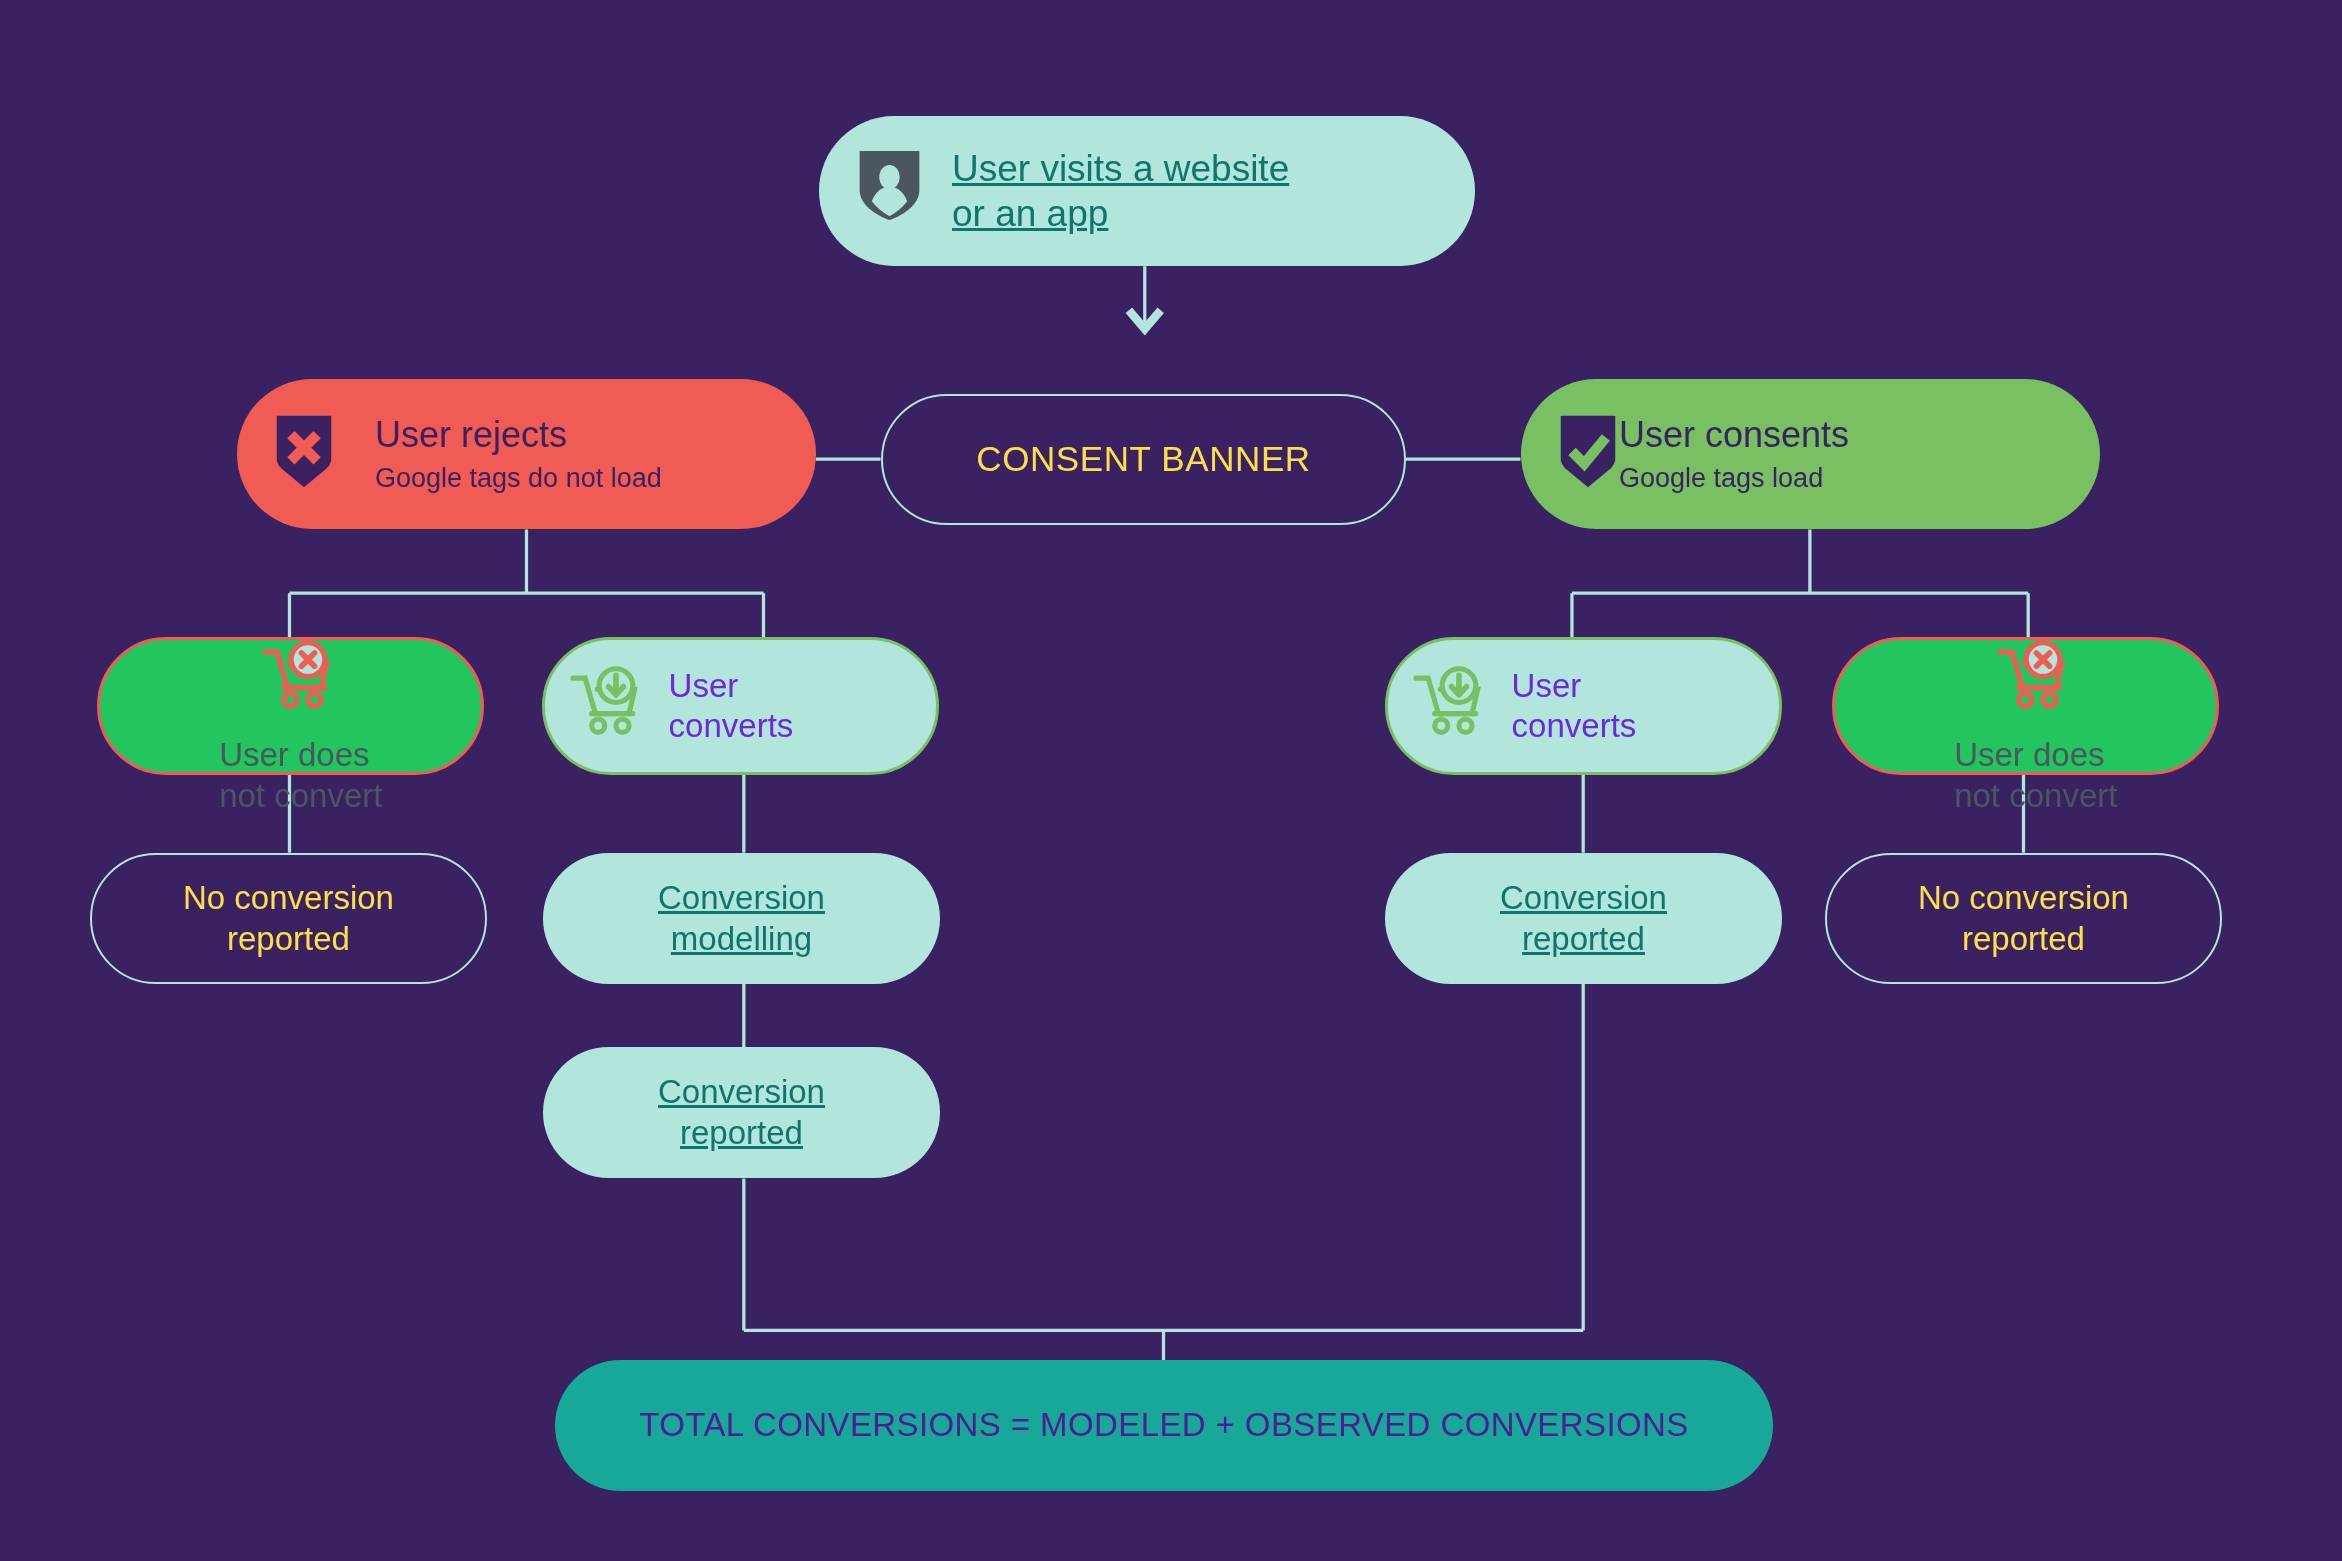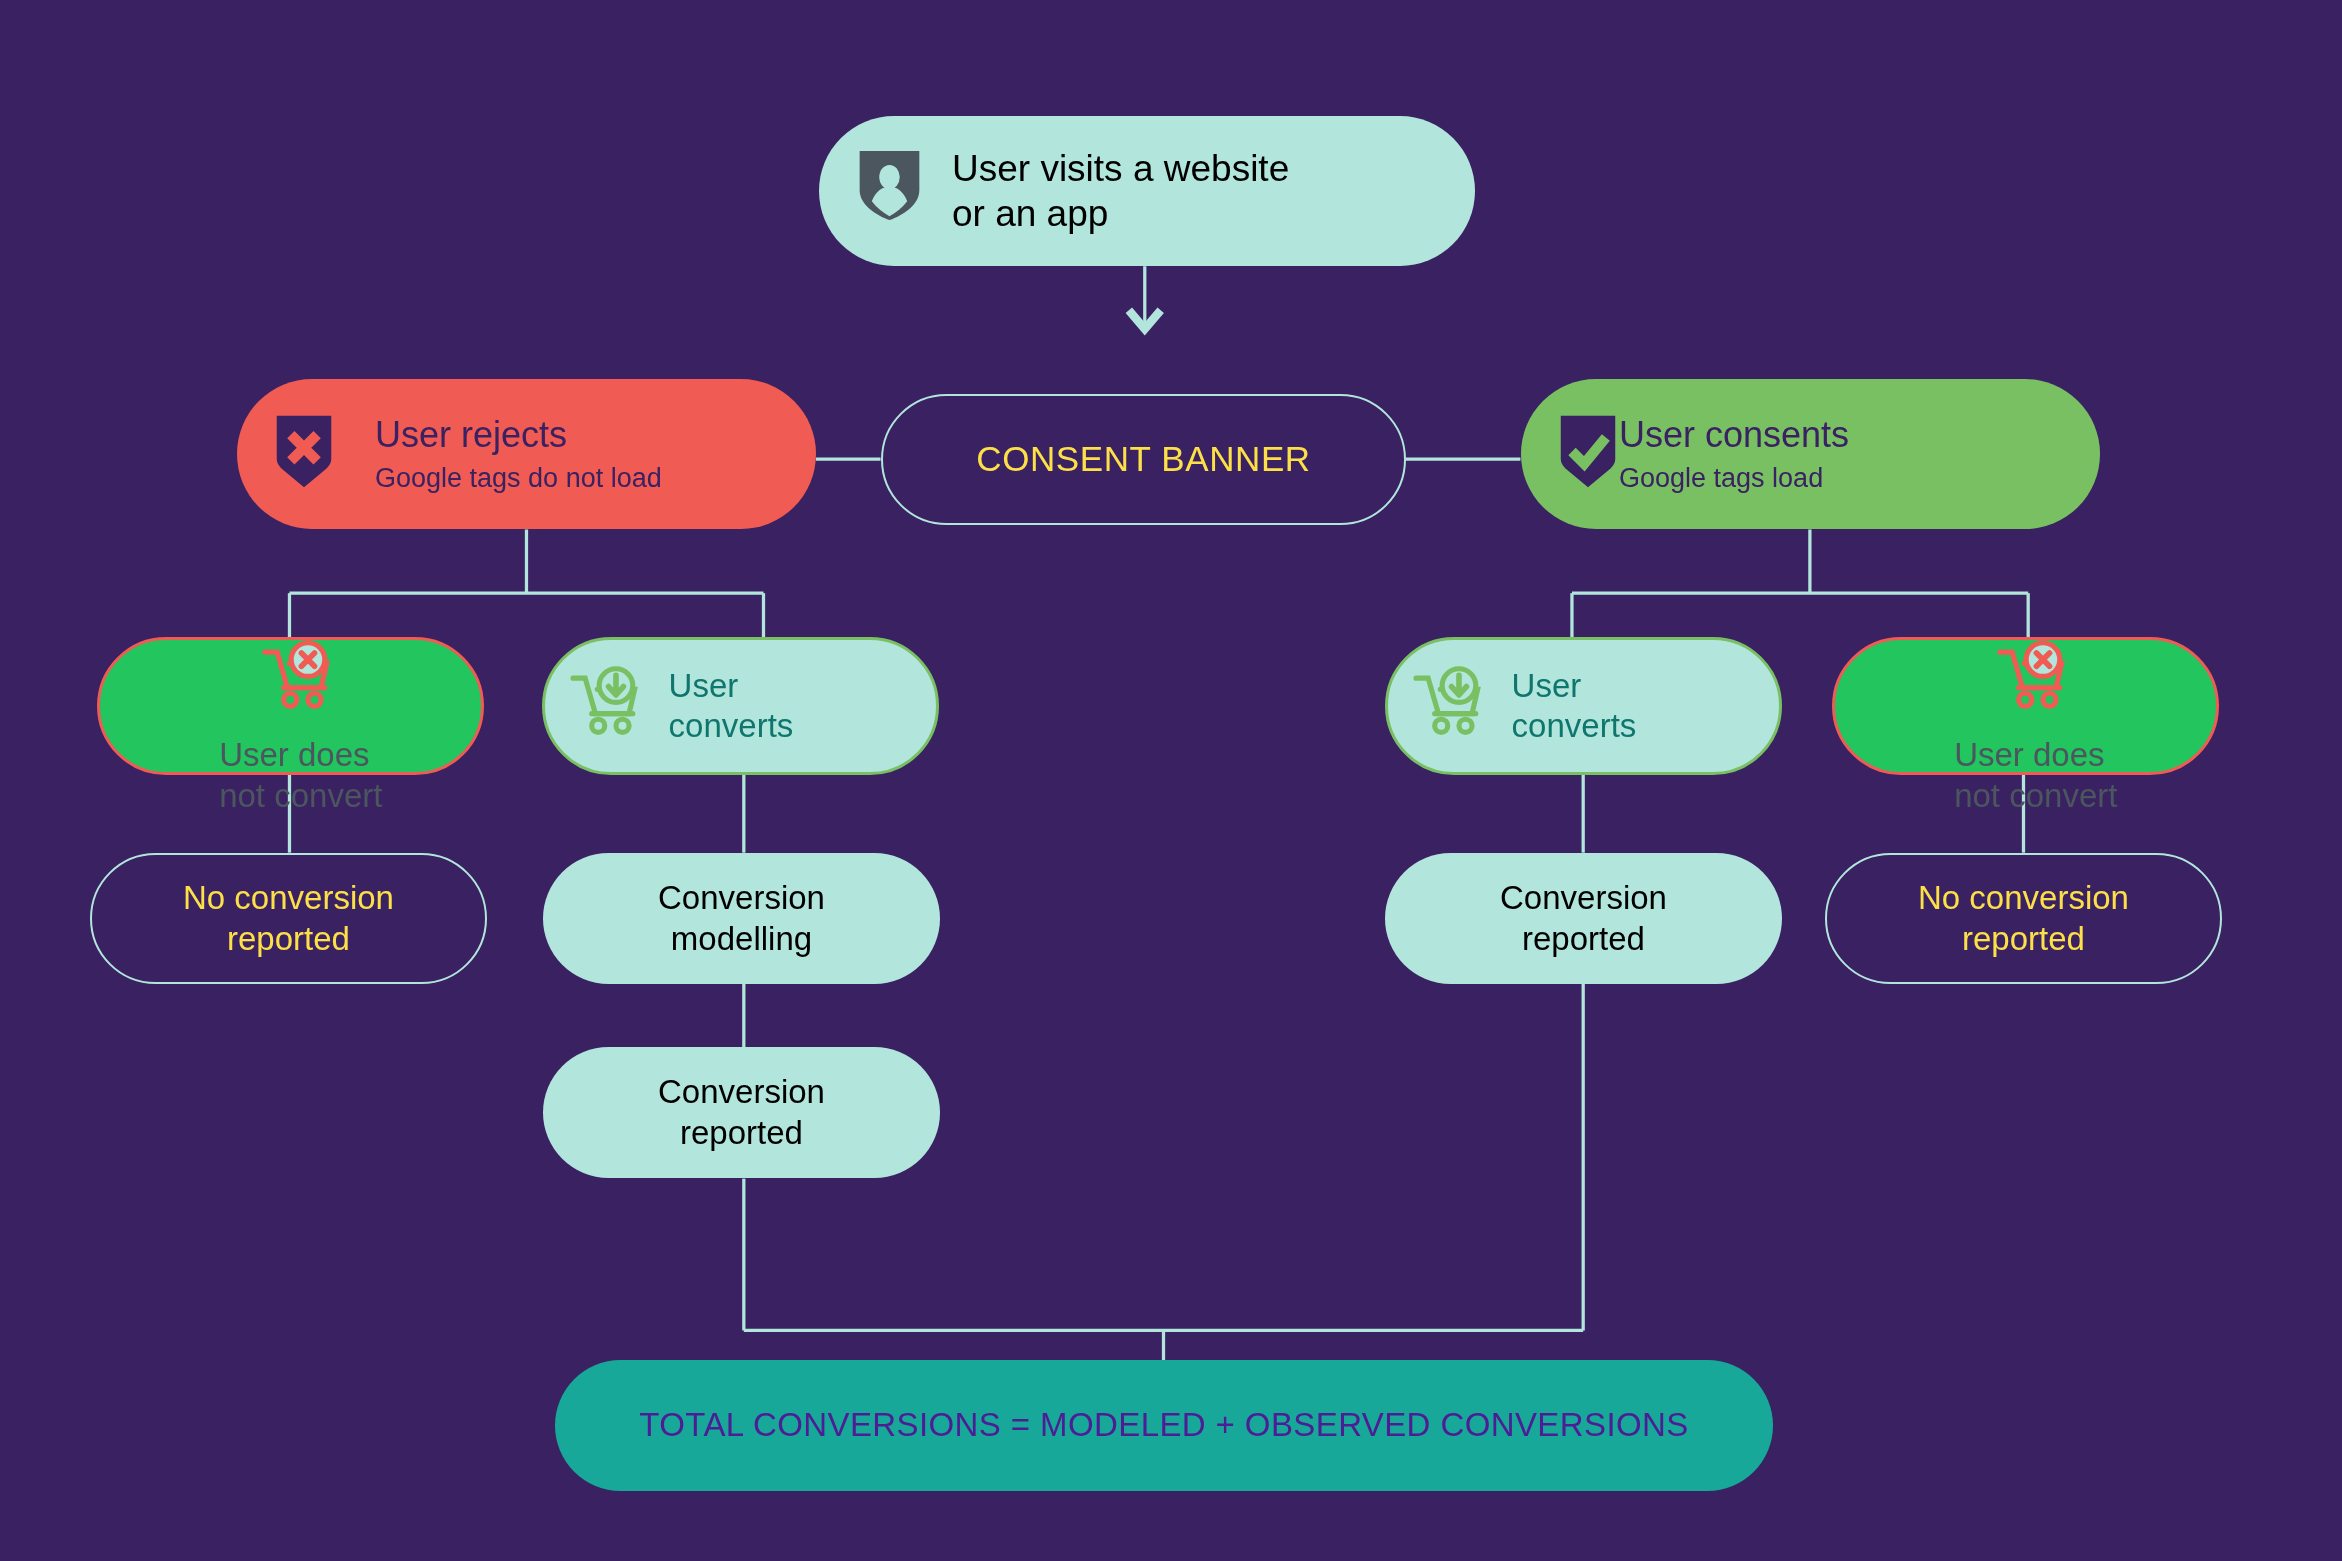--- a/index.html
+++ b/index.html
@@ -33,21 +33,22 @@
     text-align:center;
     line-height:1.22;
   }
   .node .txtwrap{display:block;}
   .ttl{display:block;}
   .sub{display:block;}
 
   
   .n-mint{
     background:#b2e5dc;
-    color:#000000;
+    color:#0f766e;
+    text-decoration:underline;
   }
   .n-mint-outline{
     background:transparent;
     border:2.8px solid #b2e5dc;
     color:#fde047;
   }
   .n-coral{
     background:#f05b54;
     color:#3a2162;
   }
@@ -57,21 +58,21 @@
   }
   .n-mint-bdr-coral{
     background:#22c55e;
     border:3.7px solid #f05b54;
     color:#4b565e;
     flex-direction:column;
   }
   .n-mint-bdr-green{
     background:#b2e5dc;
     border:3.7px solid #79c063;
-    color:#0f766e;
+    color:#6d28d9;
   }
   .n-teal{
     background:#18a89a;
     color:#4c1d95;
   }
 
   
   #node-entry{
     left:819px; top:116px; width:656px; height:150px;
     padding-left:36px; padding-right:28px;

